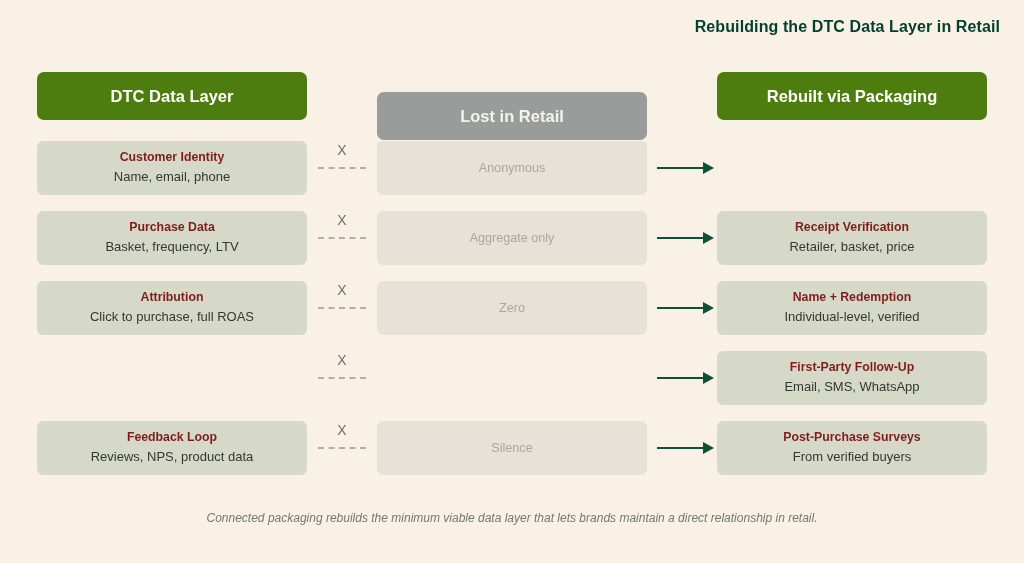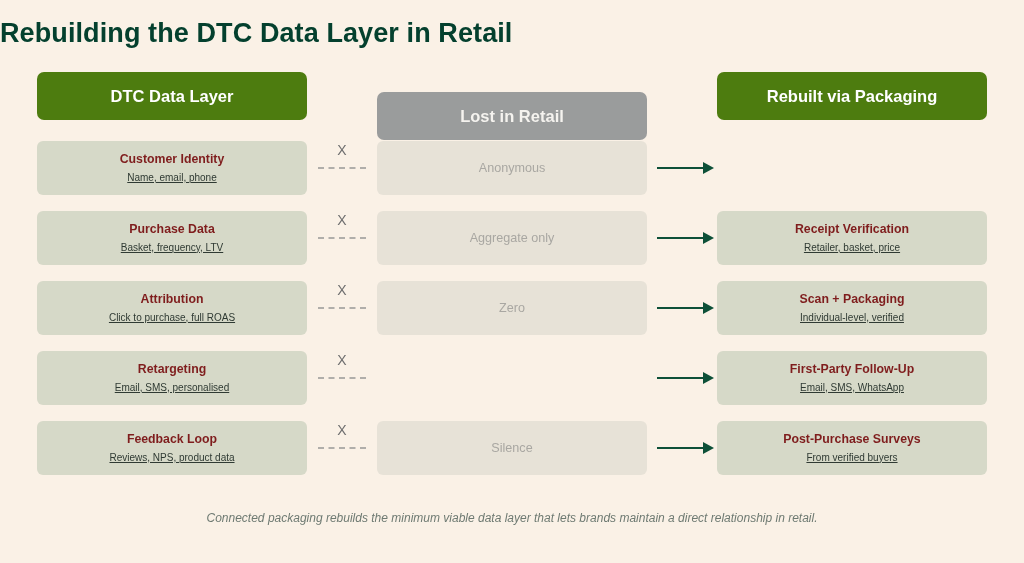--- a/index.html
+++ b/index.html
@@ -19,22 +19,22 @@
     height: 563px;
     box-sizing: border-box;
   }
 
   
   .title {
     position: absolute;
     top: 18px;
     left: 0;
     width: 1000px;
-    text-align: left;
-    font-size: 27px;
+    text-align: right;
+    font-size: 16px;
     font-weight: bold;
     color: #04402e;
     letter-spacing: .1px;
   }
 
   
   .col-left   { left: 37px;  width: 270px; }
   .col-mid    { left: 377px; width: 270px; }
   .col-right  { left: 717px; width: 270px; text-align: center; }
 
@@ -73,25 +73,24 @@
   .card.solid  { background: #d6d9c8; }
   .card.faded  { background: #e7e2d7; }
 
   .card .lbl {
     font-size: 12.3px;
     font-weight: bold;
     color: #7f1d1d;
     line-height: 1.25;
   }
   .card .sub {
-    font-size: 10px;
+    font-size: 13px;
     color: #2f3a33;
     line-height: 1.3;
     margin-top: 3px;
-    text-decoration: underline;
   }
   .card.faded .lost {
     font-size: 12.6px;
     color: #a9a7a2;
     font-weight: normal;
     line-height: 1.3;
   }
 
   
   .xconn {
@@ -219,30 +218,26 @@
       <div class="dash"></div>
     </div>
     <div class="card faded col-mid">
       <div class="lost">Zero</div>
     </div>
     <div class="aconn">
       <div class="shaft"></div>
       <div class="head"></div>
     </div>
     <div class="card solid col-right">
-      <div class="lbl">Scan + Packaging</div>
+      <div class="lbl">Name + Redemption</div>
       <div class="sub">Individual-level, verified</div>
     </div>
   </div>
 
   <div class="row" style="top:351px;left:0;width:1024px">
-    <div class="card solid col-left">
-      <div class="lbl">Retargeting</div>
-      <div class="sub">Email, SMS, personalised</div>
-    </div>
     <div class="xconn">
       <div class="xmark">X</div>
       <div class="dash"></div>
     </div>
     <div class="aconn">
       <div class="shaft"></div>
       <div class="head"></div>
     </div>
     <div class="card solid col-right">
       <div class="lbl">First-Party Follow-Up</div>

